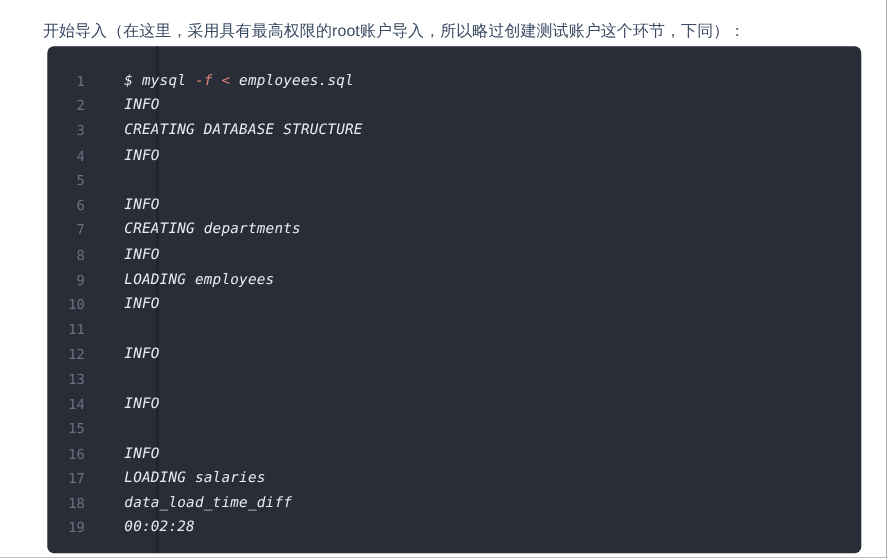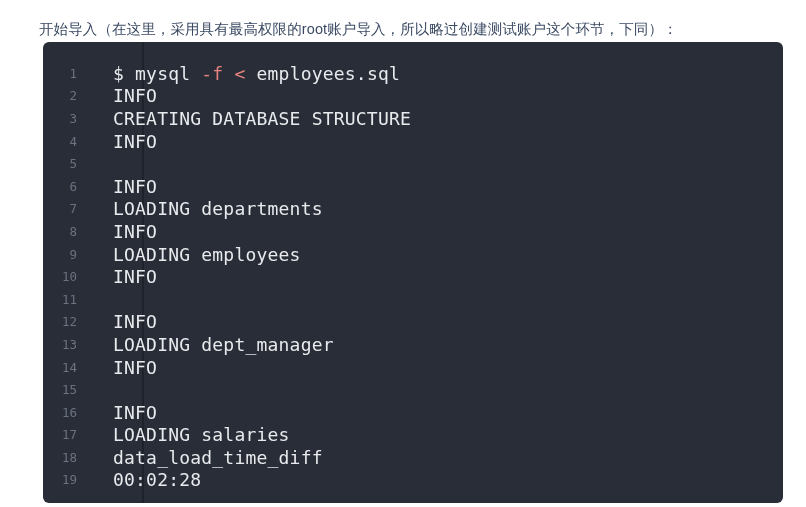--- a/index.html
+++ b/index.html
@@ -84,24 +84,25 @@
     top: 0;
     bottom: 0;
     width: 1.5px;
     background: #1e222a;
   }
 
   .code-text {
     flex: 1 1 auto;
     padding-left: 14px;
     font-family: "DejaVu Sans Mono", monospace;
-    font-size: 18px;
+    font-size: 13px;
     color: #e8eaed;
     white-space: pre;
     letter-spacing: 0.2px;
+    font-style: italic;
   }
 </style>
 </head>
 <body>
 
 <div class="page">
 
   <p class="intro">开始导入（在这里，采用具有最高权限的root账户导入，所以略过创建测试账户这个环节，下同）：</p>
 
   <div class="code-block">
@@ -126,21 +127,21 @@
           </div>
           <div class="code-line">
             <span class="ln">5</span>
           </div>
           <div class="code-line">
             <span class="ln">6</span>
             <span class="code-text">INFO</span>
           </div>
           <div class="code-line">
             <span class="ln">7</span>
-            <span class="code-text">LOADING departments</span>
+            <span class="code-text">CREATING departments</span>
           </div>
           <div class="code-line">
             <span class="ln">8</span>
             <span class="code-text">INFO</span>
           </div>
           <div class="code-line">
             <span class="ln">9</span>
             <span class="code-text">LOADING employees</span>
           </div>
           <div class="code-line">
@@ -149,21 +150,20 @@
           </div>
           <div class="code-line">
             <span class="ln">11</span>
           </div>
           <div class="code-line">
             <span class="ln">12</span>
             <span class="code-text">INFO</span>
           </div>
           <div class="code-line">
             <span class="ln">13</span>
-            <span class="code-text">LOADING dept_manager</span>
           </div>
           <div class="code-line">
             <span class="ln">14</span>
             <span class="code-text">INFO</span>
           </div>
           <div class="code-line">
             <span class="ln">15</span>
           </div>
           <div class="code-line">
             <span class="ln">16</span>

